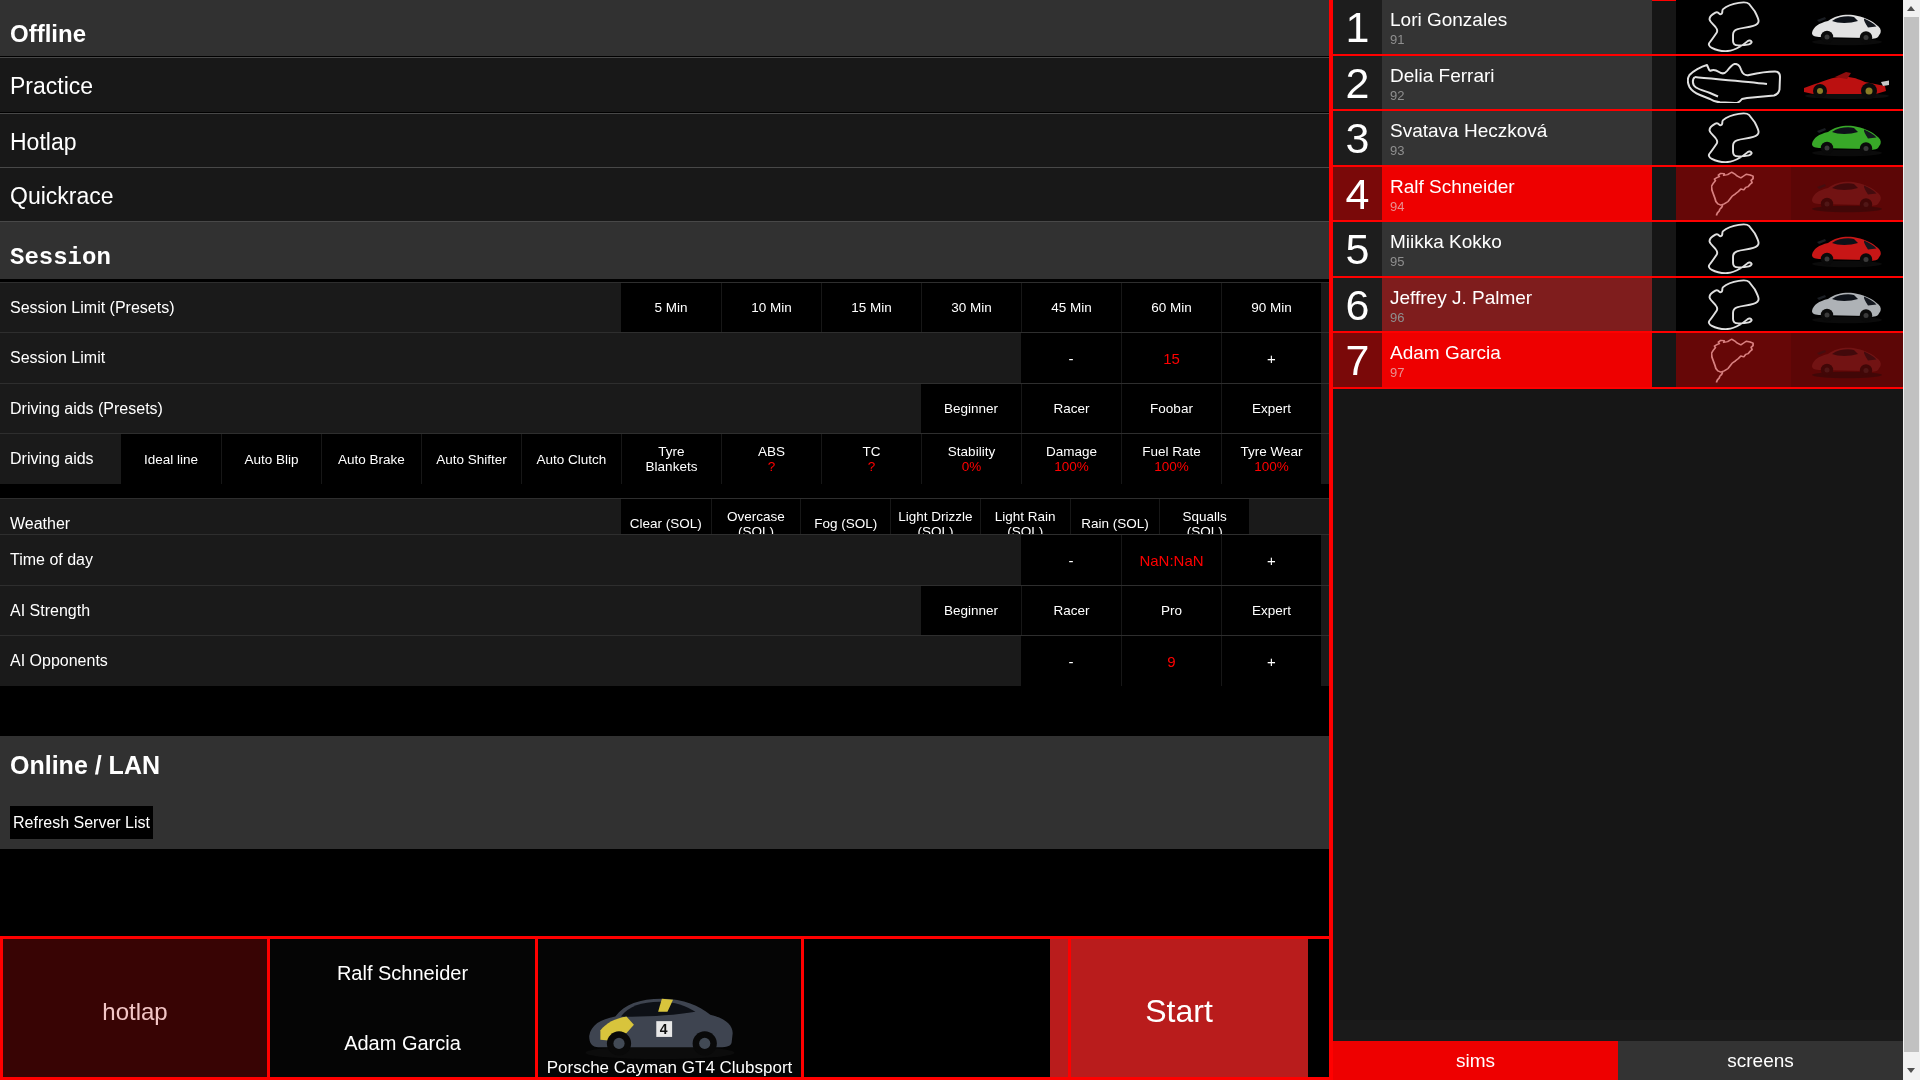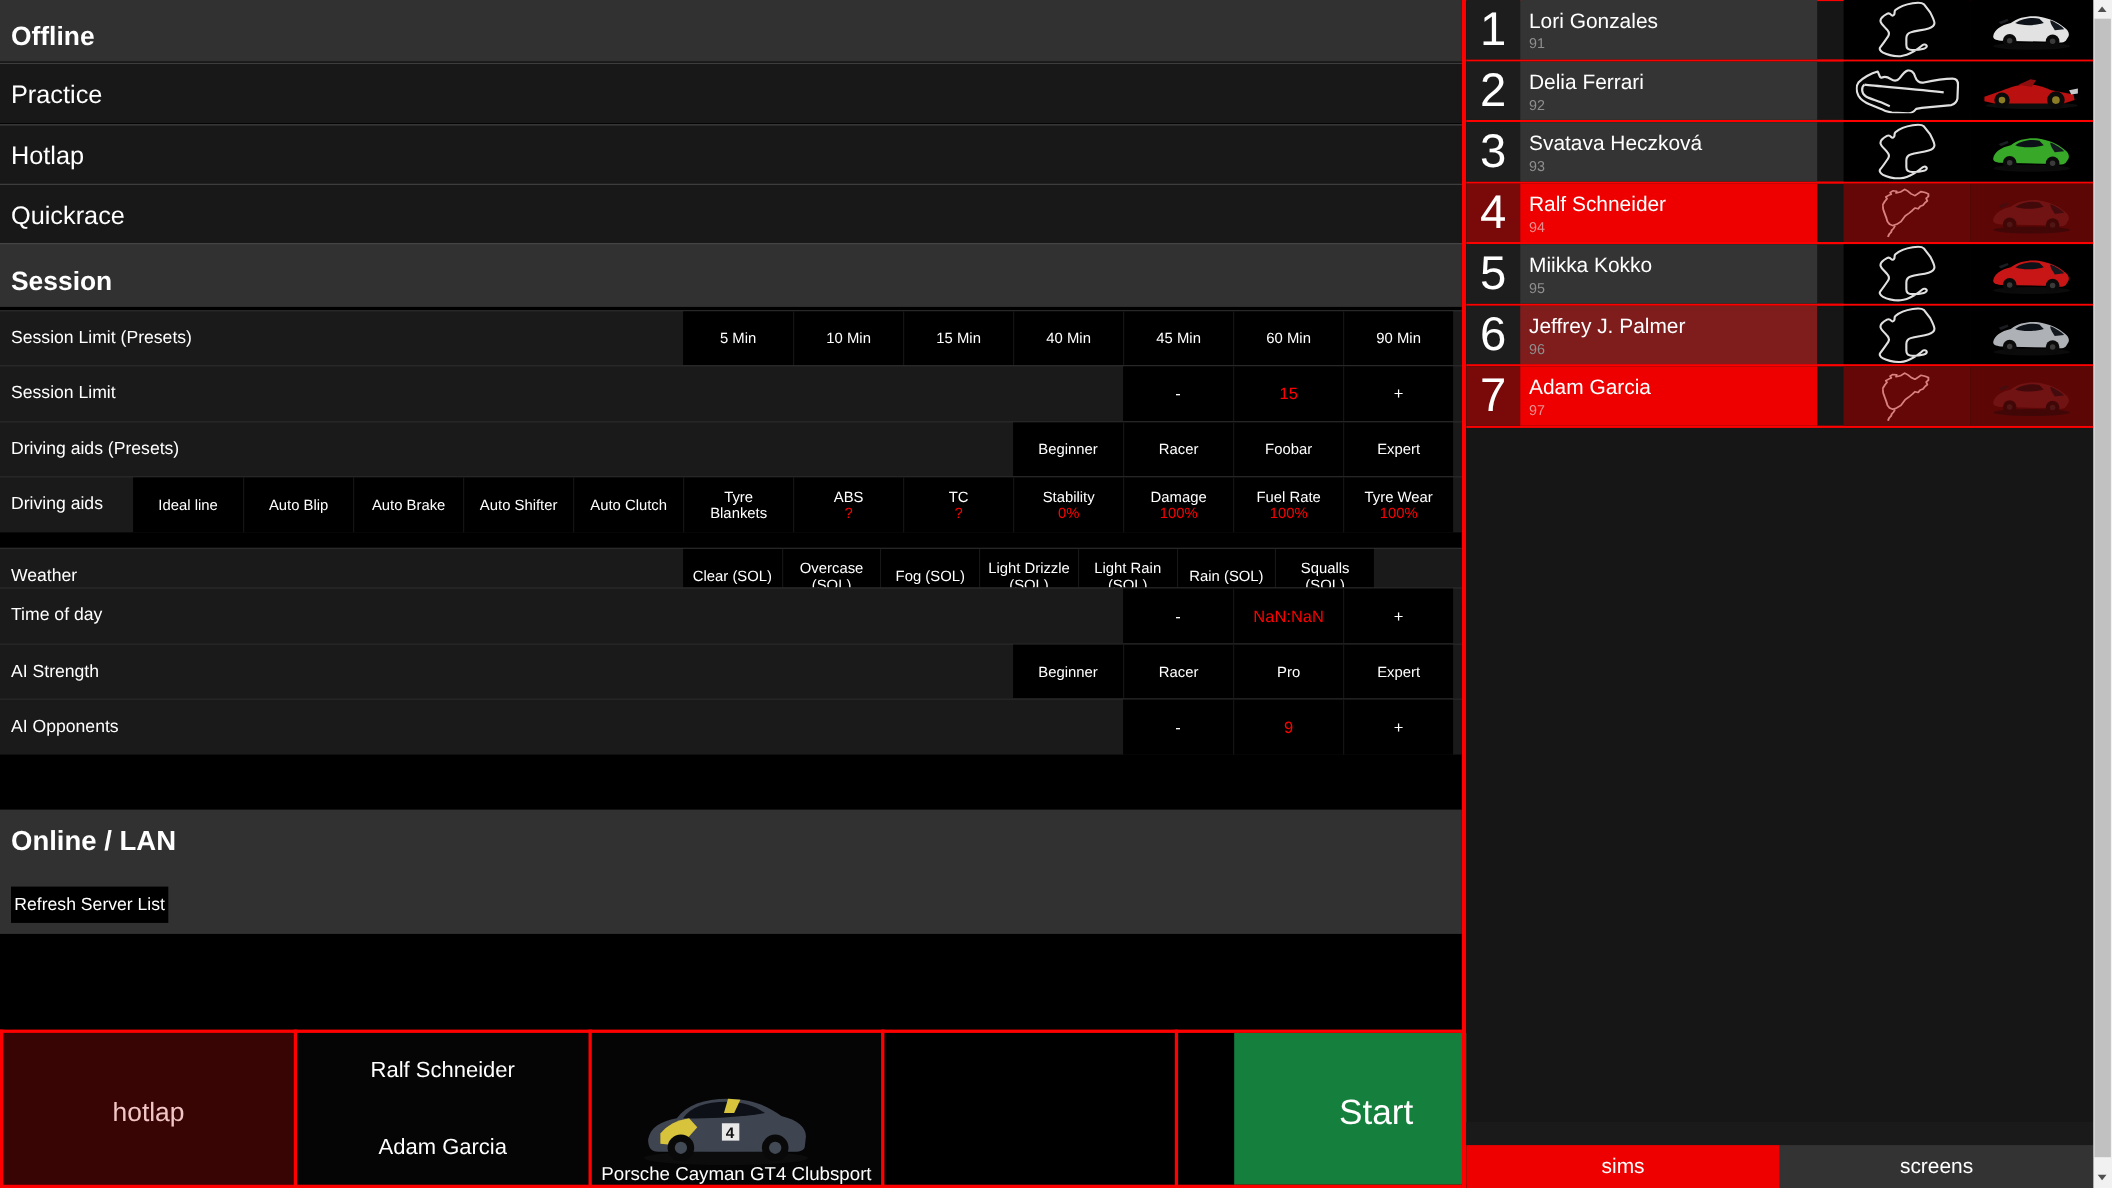--- a/index.html
+++ b/index.html
@@ -35,30 +35,30 @@
     </div>
 <div class="abs menurow" style="left:0;top:57px;width:1329px;height:55px;border-top:1px solid #484848;">
       <span>Practice</span>
     </div>
 <div class="abs menurow" style="left:0;top:113px;width:1329px;height:54px;border-top:1px solid #484848;">
       <span>Hotlap</span>
     </div>
 <div class="abs menurow" style="left:0;top:167px;width:1329px;height:54px;border-top:1px solid #484848;">
       <span>Quickrace</span>
     </div>
-<div class="abs hdr" style="left:0;top:221px;width:1329px;height:58px;border-top:1px solid #484848;">
+<div class="abs hdr" style="left:0;top:221px;width:1329px;height:58px;border-top:1px solid #484848;font-family:Liberation Mono, monospace;">
       <span>Session</span>
     </div>
 <div class="abs srow" style="left:0;top:282px;width:1329px;height:50px;">
       <span class="slabel">Session Limit (Presets)</span>
       <div class="btnarea " style="left:621px;width:700px;">
         <div class="cell">5 Min</div>
         <div class="cell">10 Min</div>
         <div class="cell">15 Min</div>
-        <div class="cell">40 Min</div>
+        <div class="cell">30 Min</div>
         <div class="cell">45 Min</div>
         <div class="cell">60 Min</div>
         <div class="cell">90 Min</div>
       </div>
     </div>
 <div class="abs srow" style="left:0;top:332px;width:1329px;height:51px;">
       <span class="slabel">Session Limit</span>
       <div class="btnarea cellv" style="left:1021px;width:300px;">
         <div class="cell">-</div>
         <div class="cell">
@@ -158,21 +158,21 @@
           <rect x="84" y="40" width="17" height="17" fill="#e8e8e8"></rect>
           <text x="92" y="54" font-size="15" font-weight="bold" fill="#111" text-anchor="middle" font-family="Liberation Sans">4</text>
           <circle cx="44" cy="64" r="13" fill="#090909"></circle>
           <circle cx="44" cy="64" r="6" fill="#424a55"></circle>
           <circle cx="136" cy="64" r="13" fill="#090909"></circle>
           <circle cx="136" cy="64" r="6" fill="#424a55"></circle>
         </svg>
       </div>
       <div class="abs" style="left:50%;top:119px;transform:translateX(-50%);color:#fff;font-size:17px;white-space:nowrap;">Porsche Cayman GT4 Clubsport</div>
     </div>
-    <div class="abs" style="left:1122px;top:3px;width:258px;height:138px;background:#15803d;">
+    <div class="abs" style="left:1050px;top:3px;width:258px;height:138px;background:#b91c1c;">
       <div class="abs" style="left:50%;top:72px;transform:translate(-50%,-50%);color:#fff;font-size:32px;">Start</div>
     </div>
     <div class="abs" style="left:0px;top:0;width:3px;height:144px;background:#f00;"></div>
     <div class="abs" style="left:267px;top:0;width:3px;height:144px;background:#f00;"></div>
     <div class="abs" style="left:535px;top:0;width:3px;height:144px;background:#f00;"></div>
     <div class="abs" style="left:801px;top:0;width:3px;height:144px;background:#f00;"></div>
     <div class="abs" style="left:1068px;top:0;width:3px;height:144px;background:#f00;"></div>
     <div class="abs" style="left:0;top:0;width:1329px;height:3px;background:#f00;"></div>
     <div class="abs" style="left:0;top:141px;width:1329px;height:3px;background:#f00;"></div>
   </div>

